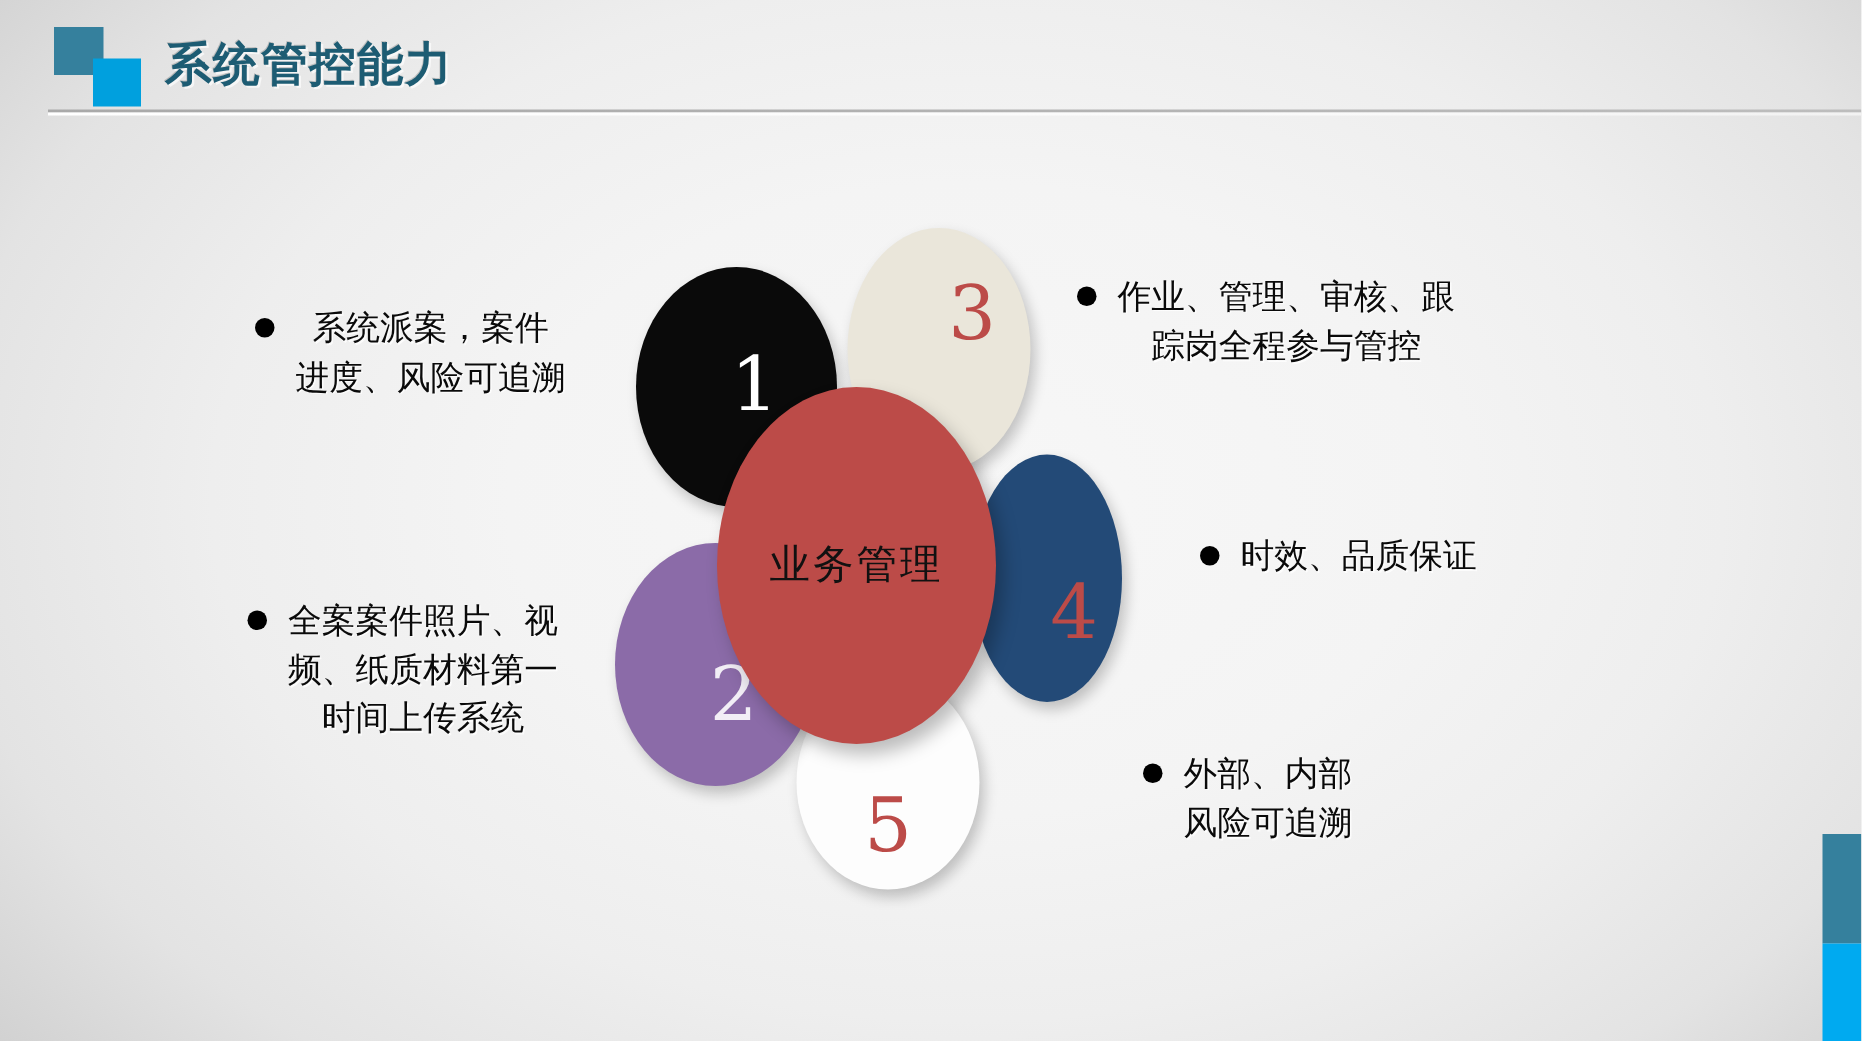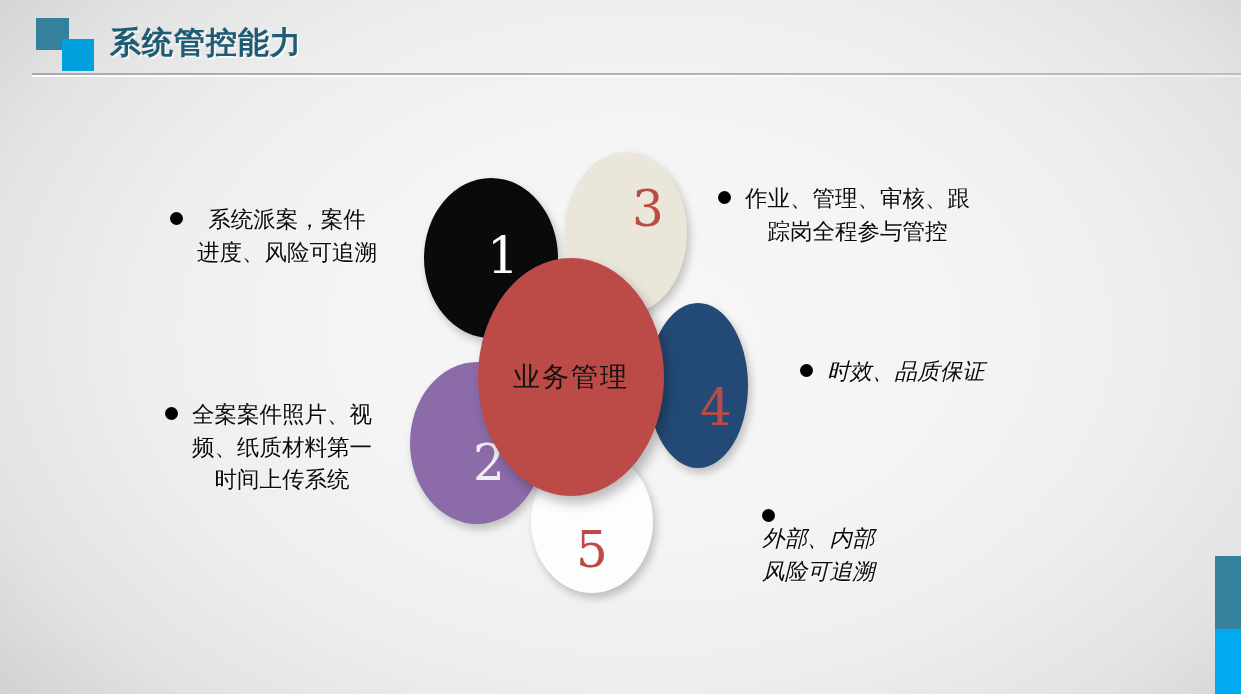--- a/index.html
+++ b/index.html
@@ -128,21 +128,21 @@
     height: 13px;
     border-radius: 50%;
     background: #000000;
     margin-top: 9px;
     margin-right: 14px;
   }
   .callout .txt {
     white-space: pre-line;
   }
   .t-center { text-align: center; }
-  .t-left   { text-align: left; font-style: italic; }
+  .t-left   { text-align: left; }
 
   
   .corner-top {
     position: absolute;
     left: 1215px;
     top: 556px;
     width: 26px;
     height: 73px;
     background: #35809d;
   }
@@ -198,21 +198,21 @@
       </div>
       <div class="callout" style="left: 718px; top: 182px; width: 320px;">
         <span class="dot"></span>
         <span class="txt t-center">作业、管理、审核、跟
 踪岗全程参与管控</span>
       </div>
       <div class="callout" style="left: 800px; top: 355px; width: 250px;">
         <span class="dot"></span>
         <span class="txt t-left">时效、品质保证</span>
       </div>
-      <div class="callout" style="left: 762px; top: 500px; width: 230px; flex-direction: column;">
+      <div class="callout" style="left: 762px; top: 500px; width: 230px;">
         <span class="dot"></span>
         <span class="txt t-left">外部、内部
 风险可追溯</span>
       </div>
     </div>
 
   <div class="corner-top"></div>
   <div class="corner-bot"></div>
 
 </div>

